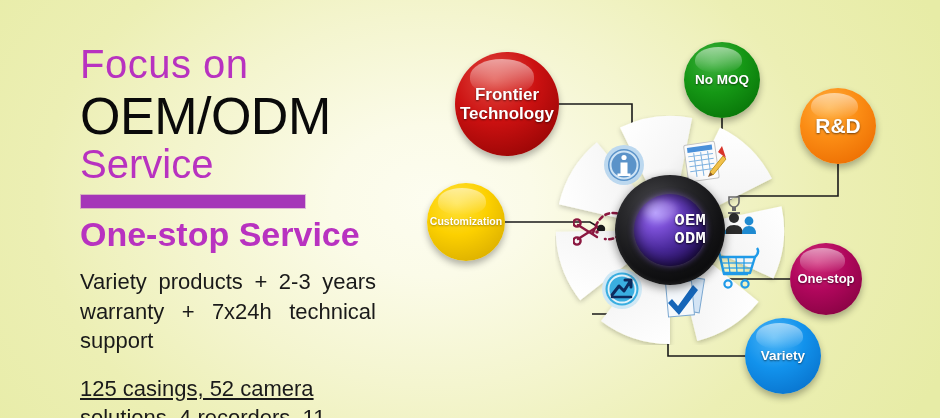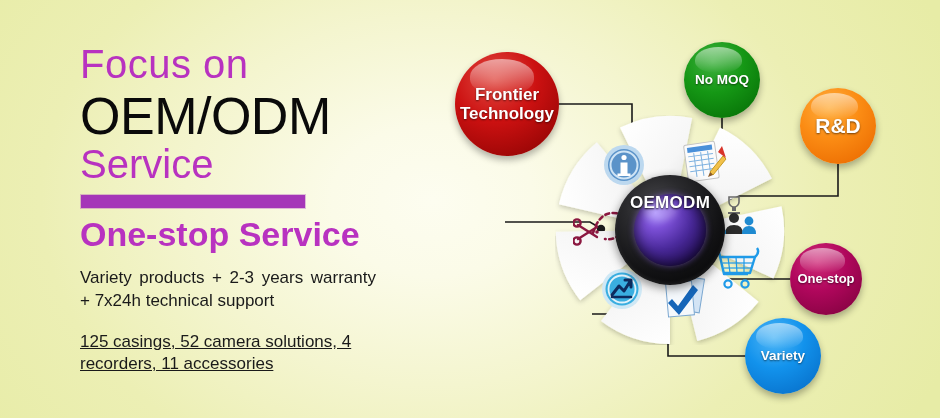--- a/index.html
+++ b/index.html
@@ -28,21 +28,21 @@
     font-size:40px;color:#b832c0;line-height:1;margin-top:0px;font-weight:400;
   }
   .divider{
     width:224px;height:13px;background:#a536b8;margin:11px 0 9px 1px;
     box-shadow:0 0 0 1px rgba(170,70,190,.35);
   }
   .onestop{
     font-size:34px;color:#b832c0;line-height:1;font-weight:700;
   }
   .para{
-    font-size:17px;color:#1a1a1a;line-height:1.34;margin-top:16px;
+    font-size:22px;color:#1a1a1a;line-height:1.34;margin-top:16px;
     width:296px;
   }
   .para.justify{text-align:justify;}
   .para.second{margin-top:18px;text-decoration:underline;}
 
   
   #diagram{position:absolute;left:400px;top:0;width:540px;height:418px;}
 
   
   #wires{position:absolute;left:0;top:0;width:540px;height:418px;}
@@ -62,22 +62,23 @@
     background:
       radial-gradient(circle at 38% 30%, #4a4a4e 0%, #2a2a2d 30%, #121214 62%, #000 100%);
     box-shadow:0 3px 10px rgba(0,0,0,.45), inset 0 -2px 4px rgba(255,255,255,.08);
     display:flex;align-items:center;justify-content:center;
   }
   #lens-inner{
     width:72px;height:72px;border-radius:50%;
     background:
       radial-gradient(circle at 30% 26%, #a98bff 0%, #7b4fd6 22%, #4b2a9c 50%, #2a1363 76%, #18093d 100%);
     box-shadow:inset 0 0 14px rgba(0,0,0,.7), 0 0 6px rgba(150,100,255,.5);
-    display:flex;flex-direction:row;align-items:flex-start;justify-content:center;
+    display:flex;flex-direction:column;align-items:flex-end;justify-content:center;
     position:relative;
+    font-family:Liberation Mono, monospace;
   }
   #lens-inner:after{
     content:"";position:absolute;left:14%;top:8%;width:46%;height:30%;
     border-radius:50%;background:rgba(255,255,255,.22);filter:blur(3px);
   }
   .lens-text{
     color:#fff;font-weight:bold;font-size:17px;line-height:1.05;
     text-shadow:0 1px 2px rgba(0,0,0,.8);z-index:2;letter-spacing:.3px;
   }
 
@@ -276,15 +277,16 @@
           <div class="lens-text">ODM</div>
         </div>
       </div>
     </div>
 
     <div class="bubble b-frontier">Frontier Technology</div>
     <div class="bubble b-nomoq">No MOQ</div>
     <div class="bubble b-rd">R&amp;D</div>
     <div class="bubble b-onestop">One-stop</div>
     <div class="bubble b-variety">Variety</div>
+    <div class="bubble b-custom">Customization</div>
 
   </div>
 </div>
 
 </body></html>

